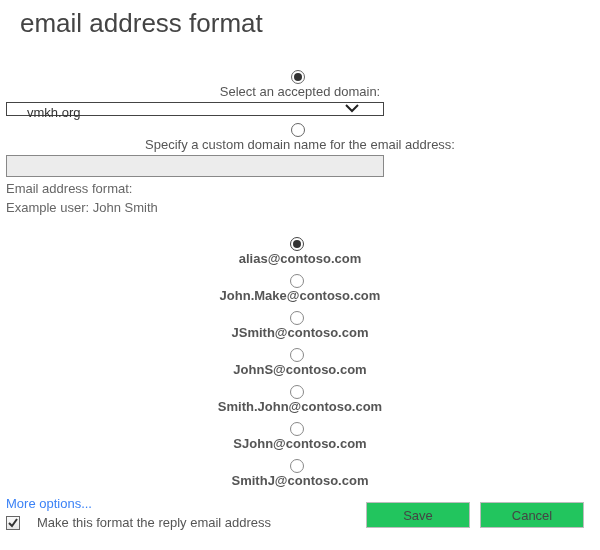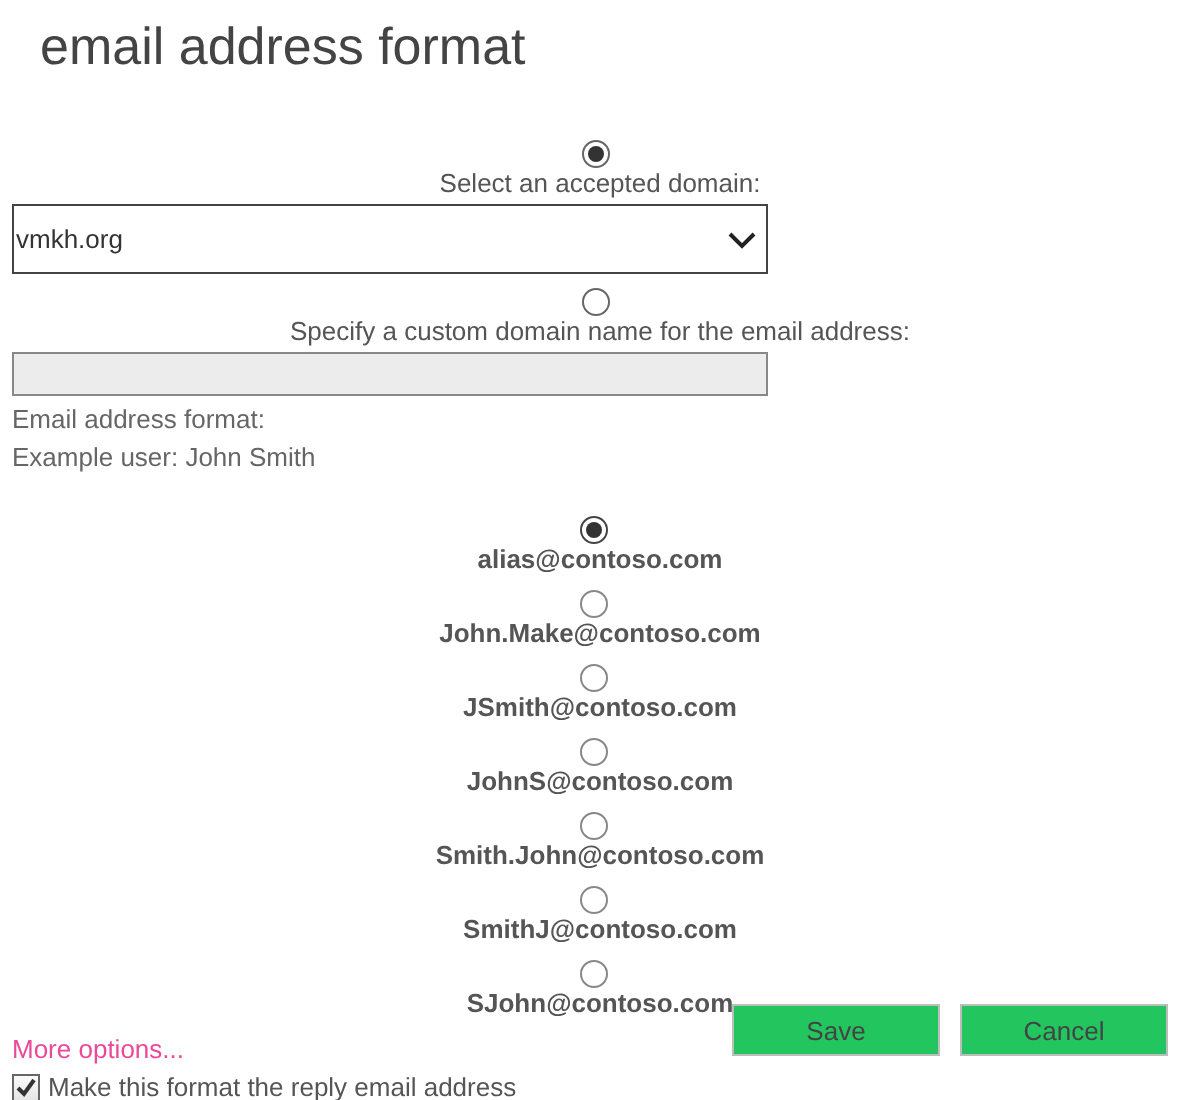--- a/index.html
+++ b/index.html
@@ -54,28 +54,28 @@
   .label {
     color: #555;
   }
   .select-wrap {
     position: relative;
     width: 378px;
     margin: 2px 0 6px 0;
   }
   .select-box {
     border: 1px solid #444;
-    height: 35px;
+    height: 14px;
     line-height: 20px;
-    padding: 0 1px;
+    padding: 0 20px;
     font-size: 13px;
     color: #333;
     background: #fff;
     display: flex;
-    align-items: center;
+    align-items: flex-start;
     justify-content: space-between;
   }
   .chev {
     width: 18px;
     text-align: center;
   }
   .chev svg { display:block; }
   .textfield {
     width: 378px;
     height: 22px;
@@ -95,28 +95,29 @@
     padding: 4px 0;
   }
   .format-list .radio {
     border-color: #888;
     margin-right: 6px;
   }
   .format-list .row:first-child .radio {
     border-color: #444;
   }
   .link {
-    color: #ec4899;
+    color: #3b82f6;
     margin-top: 4px;
     cursor: pointer;
   }
   .checkbox-row {
     display: flex;
     align-items: center;
     margin-top: 4px;
+    gap: 13px;
   }
   .checkbox {
     width: 14px;
     height: 14px;
     border: 1px solid #666;
     background: linear-gradient(#fafafa,#e6e6e6);
     display: inline-flex;
     align-items: center;
     justify-content: center;
     margin-right: 4px;
@@ -188,25 +189,25 @@
       <div class="row">
         <span class="radio"></span>
         <span class="label">JohnS@contoso.com</span>
       </div>
       <div class="row">
         <span class="radio"></span>
         <span class="label">Smith.John@contoso.com</span>
       </div>
       <div class="row">
         <span class="radio"></span>
+        <span class="label">SJohn@contoso.com</span>
+      </div>
+      <div class="row">
+        <span class="radio"></span>
         <span class="label">SmithJ@contoso.com</span>
-      </div>
-      <div class="row">
-        <span class="radio"></span>
-        <span class="label">SJohn@contoso.com</span>
       </div>
     </div>
 
   <div class="link">More options...</div>
 
   <div class="checkbox-row">
     <span class="checkbox">
       <svg width="12" height="12" viewBox="0 0 12 12">
           <path d="M2 6 L5 9 L10 2" fill="none" stroke="#333" stroke-width="2"></path>
         </svg>

